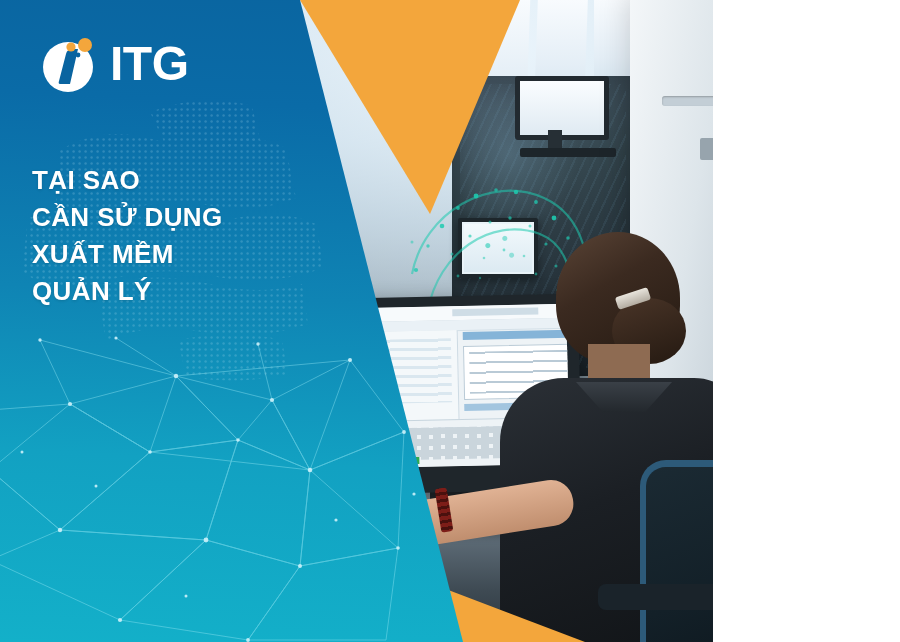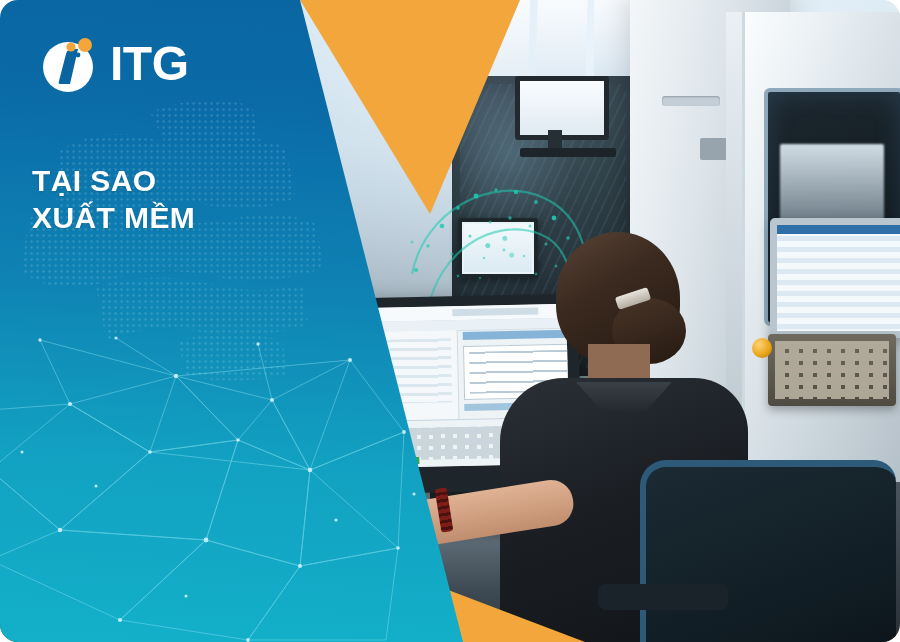--- a/index.html
+++ b/index.html
@@ -1,24 +1,23 @@
 <!DOCTYPE html>
 <html><head>
 <meta charset="utf-8">
 <title>ITG Banner</title>
 <style>
   html,body{margin:0;padding:0;background:#fff;}
   body{font-family:"Liberation Sans","DejaVu Sans",sans-serif;}
 
   #banner{
     position:relative;
-    width:900px;height:642px;
+    width:713px;height:642px;
     overflow:hidden;
     background:#ffffff;
-    border-radius:18px;
   }
 
   
   .photo{
     position:absolute;inset:0;
     background:
       
       radial-gradient(120% 80% at 70% 8%, rgba(235,245,252,.95) 0%, rgba(210,228,240,.65) 35%, rgba(120,140,155,0) 70%),
       linear-gradient(180deg,#e8f1f7 0%, #c9d9e4 22%, #8e9ea9 48%, #4e5a63 72%, #2a3036 100%);
   }
@@ -274,21 +273,21 @@
   .logo-mark{position:absolute;left:0;top:8px;width:60px;height:60px;}
   .logo-text{
     position:absolute;left:70px;top:8px;
     font-size:48px;font-weight:bold;color:#ffffff;
     letter-spacing:-0.5px;line-height:60px;
   }
 
   
   .headline{
     position:absolute;left:32px;top:162px;width:300px;
-    color:#ffffff;font-weight:bold;font-size:30px;line-height:37px;
+    color:#ffffff;font-weight:bold;font-size:26px;line-height:37px;
     letter-spacing:0.4px;
     text-shadow:0 1px 3px rgba(0,0,0,.14);
   }
   .headline .ln{display:block;white-space:nowrap;}
 </style>
 </head>
 <body>
 
 <div id="banner">
 
@@ -493,16 +492,18 @@
       <path d="M33,15 L38,15 L30,50 L20,50 Q18,50 19,47 L26,20 Q27,15 33,15 Z" fill="#0a64a0"></path>
       <circle cx="45" cy="11" r="7" fill="#f3a63c"></circle>
       <circle cx="31" cy="13" r="4.6" fill="#f3a63c"></circle>
       <circle cx="38" cy="21" r="2.4" fill="#0a64a0"></circle>
     </svg>
     <div class="logo-text">ITG</div>
   </div>
 
   <div class="headline">
     <span class="ln">TẠI SAO</span>
+    <span class="ln">CẦN SỬ DỤNG</span>
     <span class="ln">XUẤT MỀM</span>
+    <span class="ln">QUẢN LÝ</span>
   </div>
 
 </div>
 
 </body></html>

